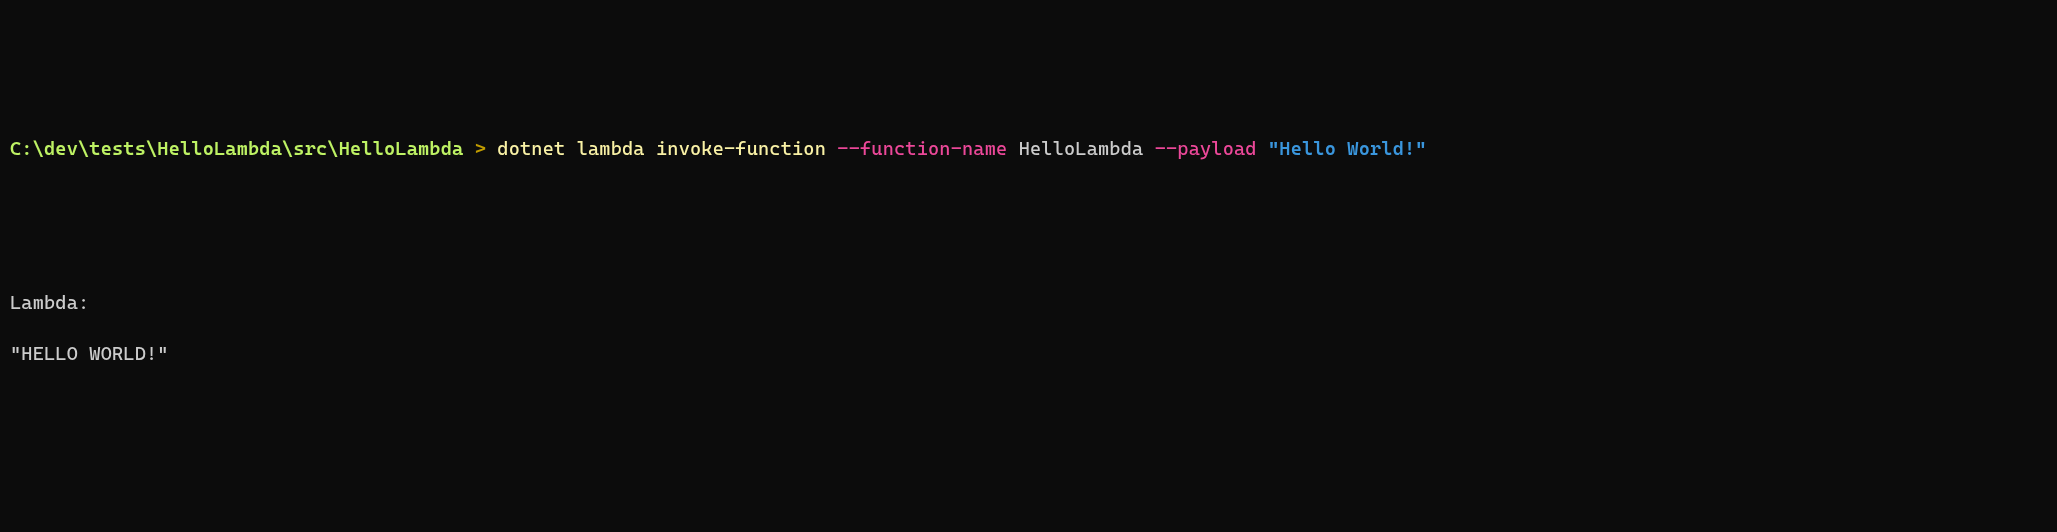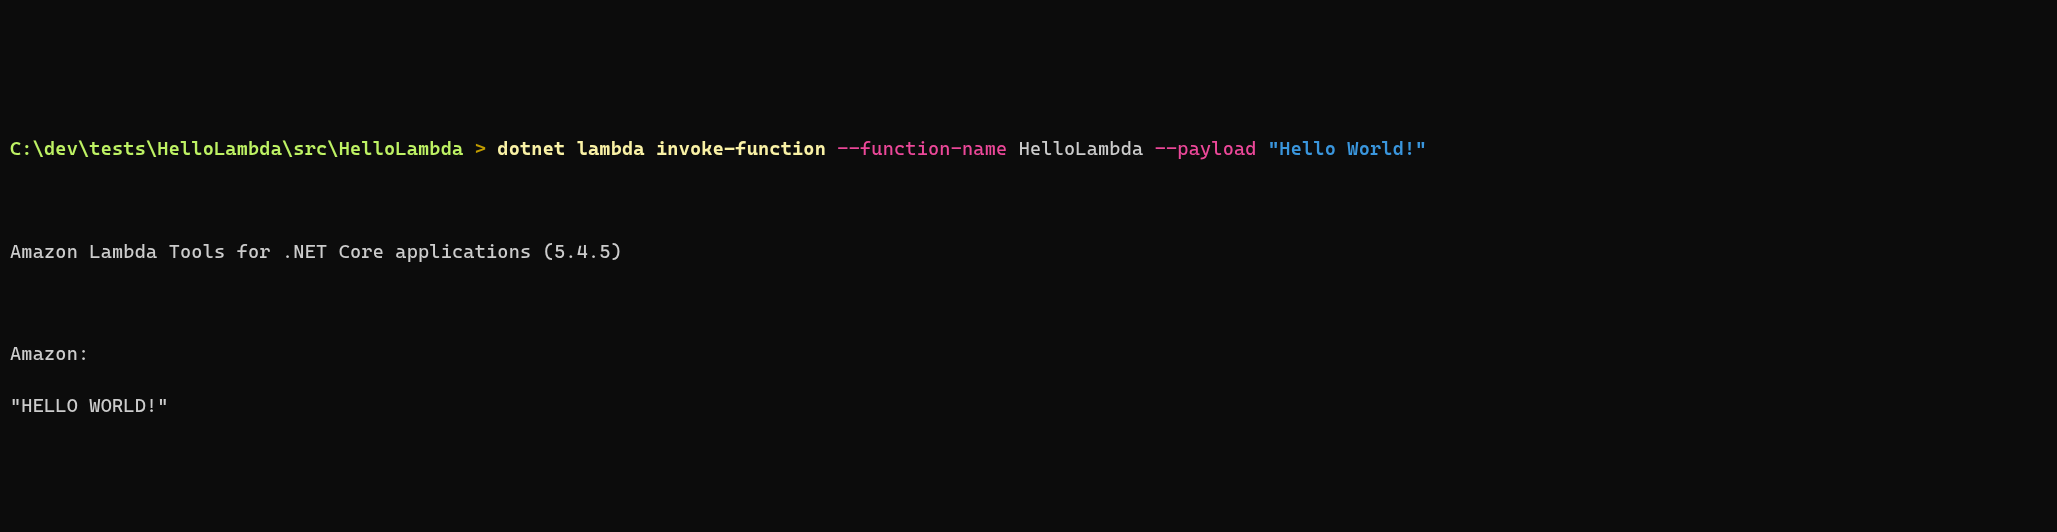--- a/index.html
+++ b/index.html
@@ -23,21 +23,21 @@
     .prompt-path {
       color: #bef264;
       font-weight: 600;
     }
     .prompt-gt {
       color: #c19c00;
       font-weight: 600;
     }
     .cmd-main {
       color: #f9f1a5;
-      font-weight: 700;
+      font-weight: 400;
     }
     .cmd-flag {
       color: #ec4899;
     }
     .cmd-arg {
       color: #cccccc;
       text-align: center;
     }
     .cmd-str {
       color: #3a96dd;
@@ -54,23 +54,22 @@
     }
   </style>
 </head>
 <body>
 
 
 
 <div>
 <span class="line"><span class="prompt-path">C:\dev\tests\HelloLambda\src\HelloLambda</span><span class="prompt-gt"> &gt; </span><span class="cmd-main">dotnet lambda invoke-function</span><span class="cmd-flag"> --function-name </span><span class="cmd-arg">HelloLambda</span><span class="cmd-flag"> --payload </span><span class="cmd-str">"Hello World!"</span></span>
 <div class="blank"></div>
-<span class="line output">Amazon Lambda Tools for .NET Core applications (5.4.5)</span>
 <div class="blank"></div>
-<span class="line output">Amazon:</span>
+<span class="line output">Lambda:</span>
 <span class="line output">"HELLO WORLD!"</span>
 <div class="blank"></div>
 
 
 
 
 
 
 
 </div>

